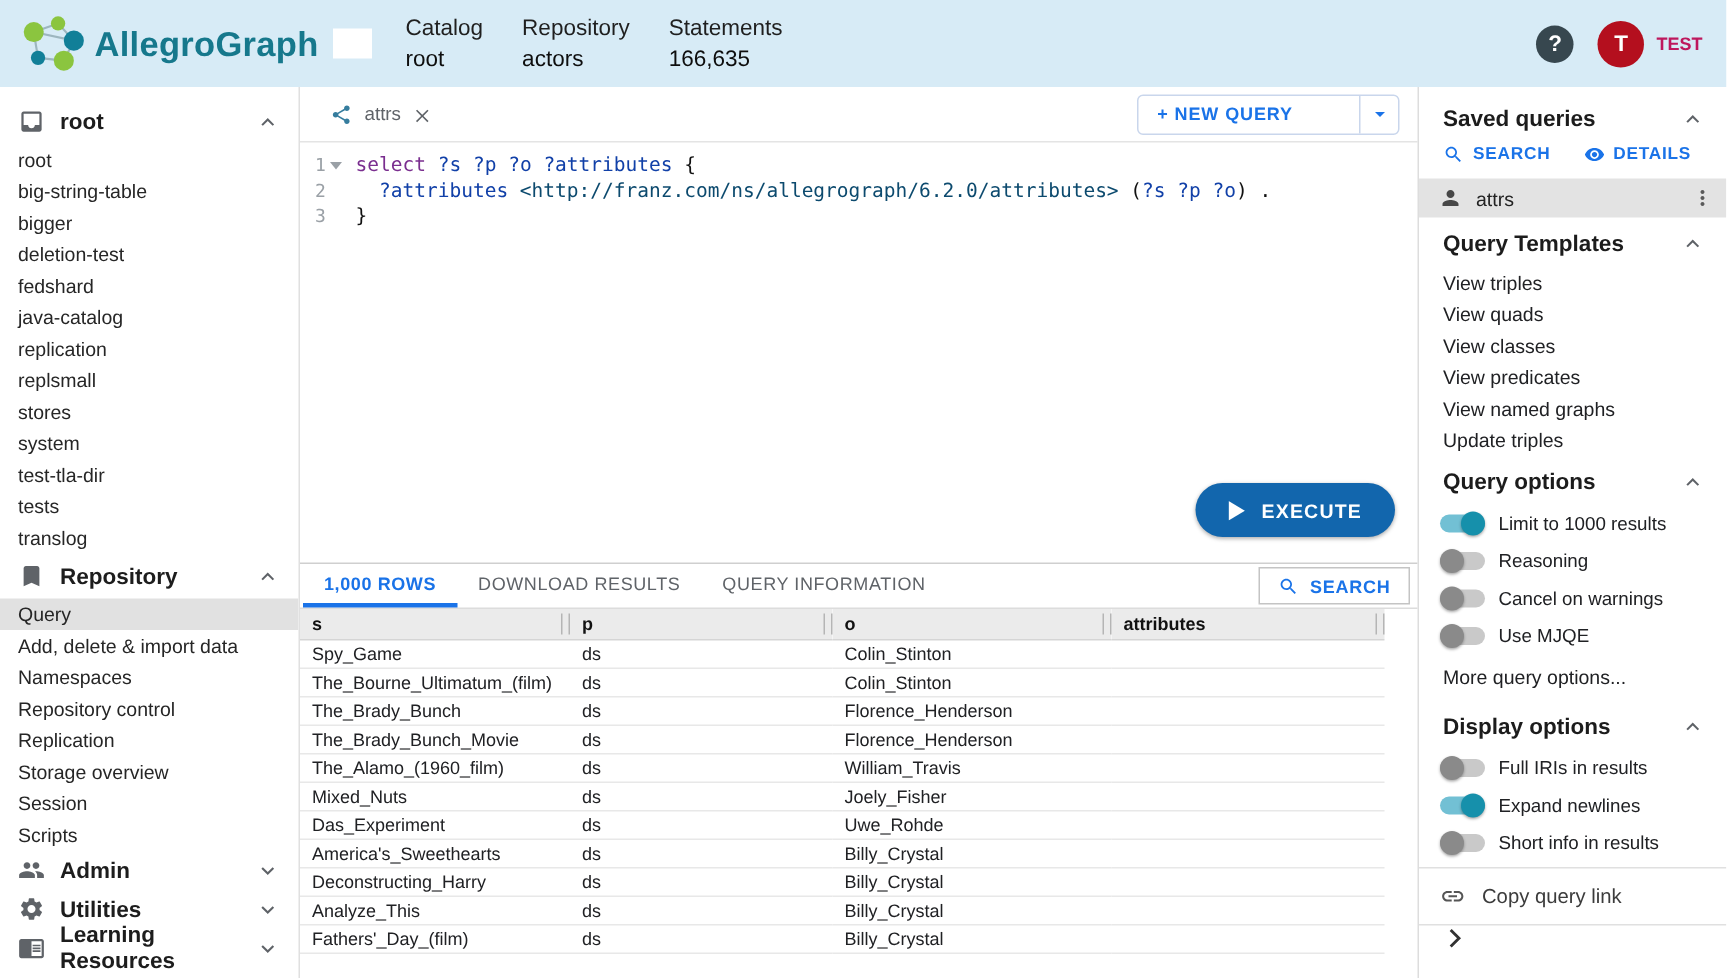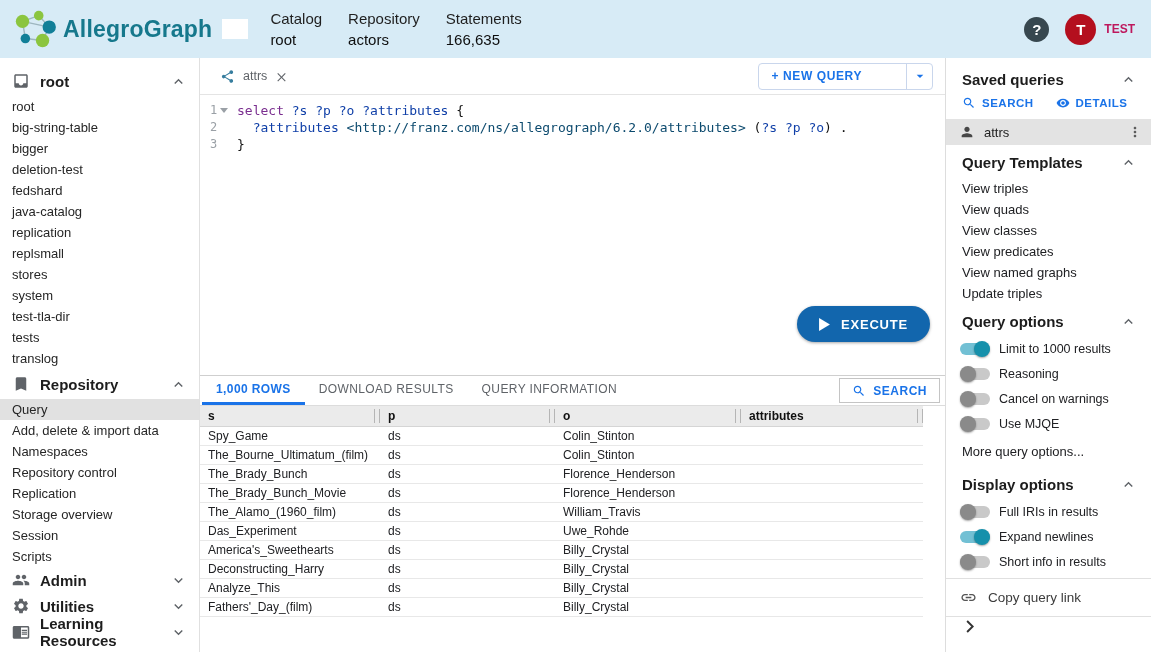--- a/index.html
+++ b/index.html
@@ -48,21 +48,21 @@
   .gutter { width: 30px; flex: 0 0 30px; padding-top: 7px; font: 12px "DejaVu Sans Mono", monospace; color: #9aa0a6; }
   .gutter-line { height: 17px; line-height: 17px; padding-left: 10px; white-space: nowrap; }
   .fold { display: inline-block; width: 0; height: 0; border-left: 4px solid transparent; border-right: 4px solid transparent;
     border-top: 5px solid #9aa0a6; margin-left: 3px; vertical-align: middle; cursor: pointer; }
   .code { padding: 7px 0 0 7px; font: 13px "DejaVu Sans Mono", monospace; }
   .code-line { height: 17px; line-height: 17px; white-space: pre; }
   .tok-keyword { color: #7a2e8f; }
   .tok-variable { color: #1140a8; }
   .tok-iri { color: #0c4a6e; }
   .tok-plain { color: #111; }
-  .execute { position: absolute; right: 15px; bottom: 33px; height: 36px; padding: 0 22px; border: none; cursor: pointer;
+  .execute { position: absolute; right: 15px; bottom: 17px; height: 36px; padding: 0 22px; border: none; cursor: pointer;
     background: #1266ad; color: #fff; border-radius: 18px; font-family: inherit; font-size: 13px; font-weight: 600;
     letter-spacing: .8px; display: flex; align-items: center; gap: 11px; box-shadow: 0 1px 3px rgba(0,0,0,.35); }
 
   
   .results { flex: 0 0 277px; border-top: 1px solid #cfcfcf; display: flex; flex-direction: column; min-height: 0; }
   .rtabs { flex: 0 0 30px; display: flex; align-items: stretch; border-bottom: 1px solid #dcdcdc; padding-left: 2px; }
   .rtabs-left { display: flex; align-items: stretch; }
   .rtab { display: flex; align-items: center; padding: 0 14px; font-size: 12px; letter-spacing: .4px; color: #5f6368;
     border-bottom: 3px solid transparent; cursor: pointer; }
   .rtab.active { color: #1a73e8; font-weight: bold; border-bottom-color: #1a73e8; }
@@ -353,20 +353,26 @@
                   <td>Florence_Henderson</td>
                   <td></td>
                 </tr>
                 <tr>
                   <td>The_Alamo_(1960_film)</td>
                   <td>ds</td>
                   <td>William_Travis</td>
                   <td></td>
                 </tr>
                 <tr>
+                  <td>Mixed_Nuts</td>
+                  <td>ds</td>
+                  <td>Joely_Fisher</td>
+                  <td></td>
+                </tr>
+                <tr>
                   <td>Das_Experiment</td>
                   <td>ds</td>
                   <td>Uwe_Rohde</td>
                   <td></td>
                 </tr>
                 <tr>
                   <td>America's_Sweethearts</td>
                   <td>ds</td>
                   <td>Billy_Crystal</td>
                   <td></td>

